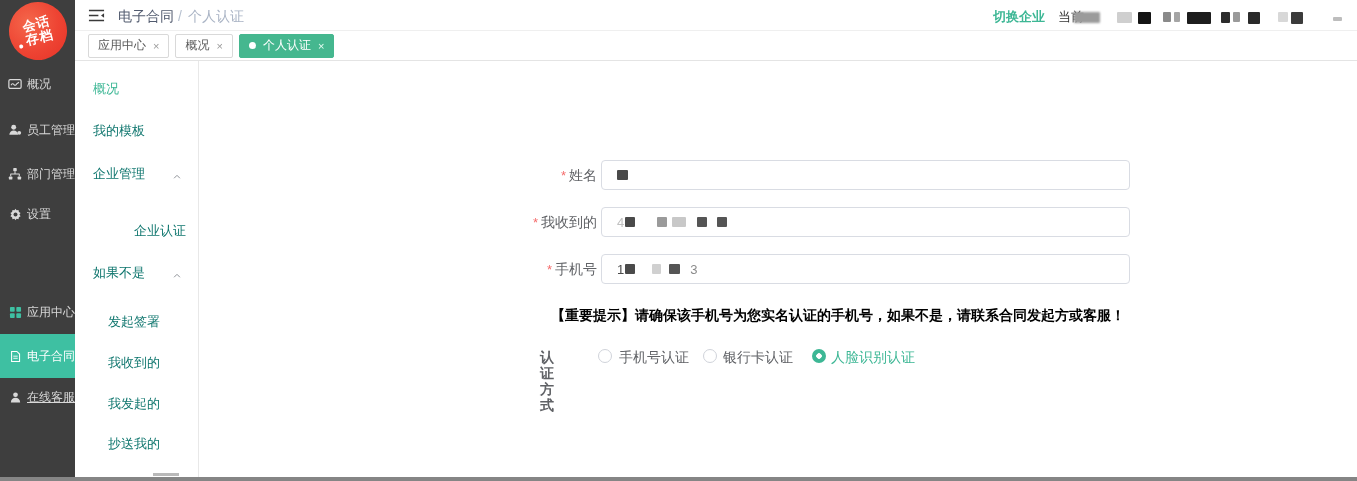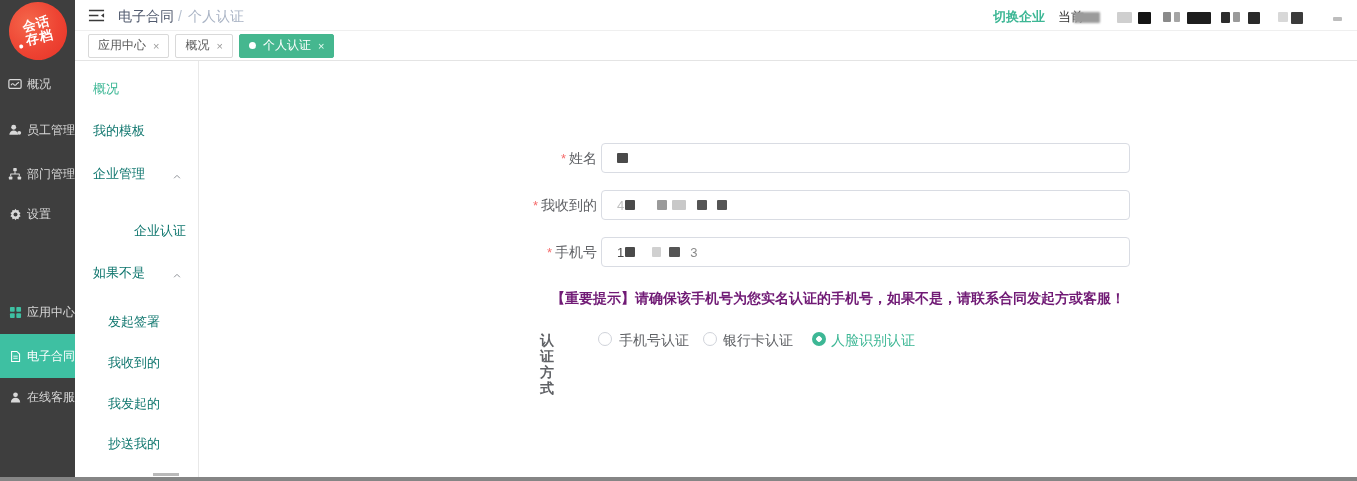--- a/index.html
+++ b/index.html
@@ -41,27 +41,27 @@
   .tabbar { position:absolute; left:75px; top:31px; width:1282px; height:30px; background:#fff; border-bottom:1px solid #e4e4e4;
             display:flex; align-items:center; padding-left:13px; }
   .tab { height:24px; display:flex; align-items:center; padding:0 9px; margin-right:6px; border:1px solid #d9d9d9;
          border-radius:2px; font-size:12px; color:#595959; background:#fff; cursor:pointer; white-space:nowrap; }
   .tab .x { margin-left:7px; color:#9a9a9a; font-size:11px; }
   .tab.active { background:#45b78f; border-color:#45b78f; color:#fff; }
   .tab.active .x { color:#eafff5; }
   .tab.active .tdot { width:7px; height:7px; border-radius:50%; background:#fff; margin-right:7px; }
 
   
-  .content { position:absolute; left:199px; top:62px; width:1158px; height:326px; background:#fff; }
+  .content { position:absolute; left:199px; top:79px; width:1158px; height:326px; background:#fff; }
   .flabel { position:absolute; width:160px; text-align:right; font-size:14px; color:#606266; line-height:30px; }
   .req { color:#f56c6c; margin-right:3px; font-size:13px; }
   .finput { position:absolute; left:402px; width:529px; height:30px; border:1px solid #d9dce3; border-radius:4px;
             background:#fff; font-size:13px; color:#606266; display:flex; align-items:center; padding-left:15px; }
   .rbox { display:inline-block; border-radius:1px; }
-  .warning { position:absolute; left:352px; top:228px; font-size:14px; font-weight:bold; color:#701a75; white-space:nowrap; }
+  .warning { position:absolute; left:352px; top:228px; font-size:14px; font-weight:bold; color:#000000; white-space:nowrap; }
   .authrow { position:absolute; top:270px; height:16px; }
   .auth-label { position:absolute; left:341px; font-size:14px; color:#606266; font-weight:bold; line-height:16px; }
   .radio { position:absolute; width:14px; height:14px; border-radius:50%; border:1px solid #d0d3da; background:#fff; top:0; cursor:pointer; }
   .radio.checked { border:none; background:radial-gradient(circle, #fff 0 2.5px, #3db795 3px); }
   .rlabel { position:absolute; font-size:14px; color:#606266; line-height:16px; cursor:pointer; white-space:nowrap; }
   .rlabel.checked { color:#3db795;text-align:right; }
   .submit { position:absolute; left:554px; top:313px; width:117px; height:30px; background:#3fbc9b; border:none;
             border-radius:4px; color:#fff; font-size:14px; letter-spacing:2px; cursor:pointer;
             font-family:"Liberation Sans","DejaVu Sans",sans-serif; }
 
@@ -137,21 +137,21 @@
     <div class="psb-item active" style="top:334px;">
       <span class="ico">
         <svg width="13" height="13" viewBox="0 0 16 16">
             <path d="M3.2 1.8h6.5L13 5v9.2H3.2z" fill="none" stroke="currentColor" stroke-width="1.3"></path>
             <path d="M5.3 7.6h5.4M5.3 10.2h5.4" stroke="currentColor" stroke-width="1.1" fill="none"></path>
           </svg>
       </span>
       <span>电子合同</span>
     </div>
 
-    <div class="psb-item" style="top:383px;">
+    <div class="psb-item" style="top:383px;text-decoration:underline;">
       <span class="ico">
         <svg width="13" height="13" viewBox="0 0 16 16" fill="currentColor">
             <circle cx="8" cy="4.6" r="2.9"></circle>
             <path d="M2.3 14a5.7 5.7 0 0 1 11.4 0z"></path>
           </svg>
       </span>
       <span>在线客服</span>
     </div>
   </aside>
 

